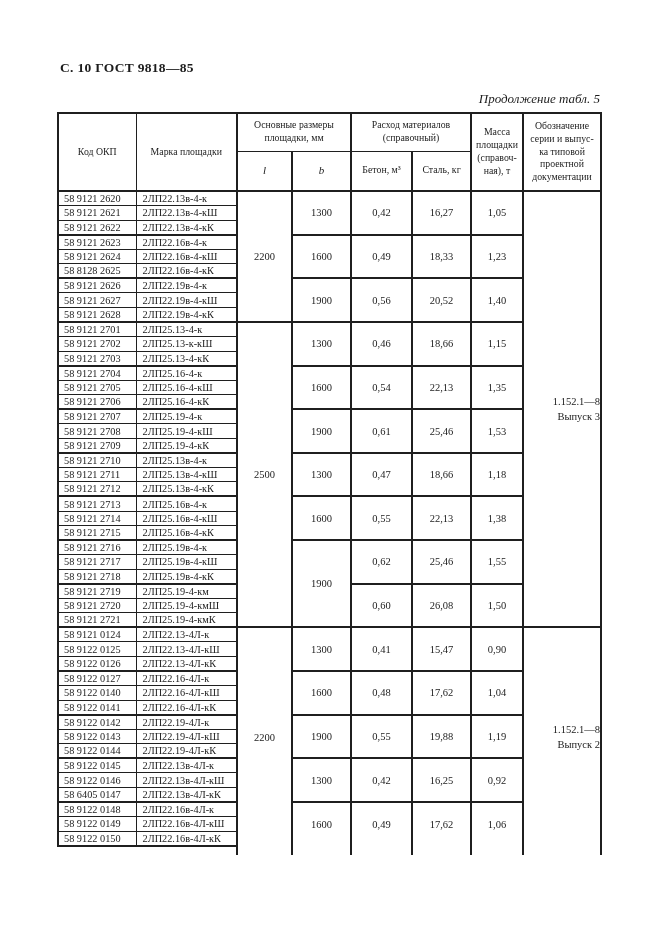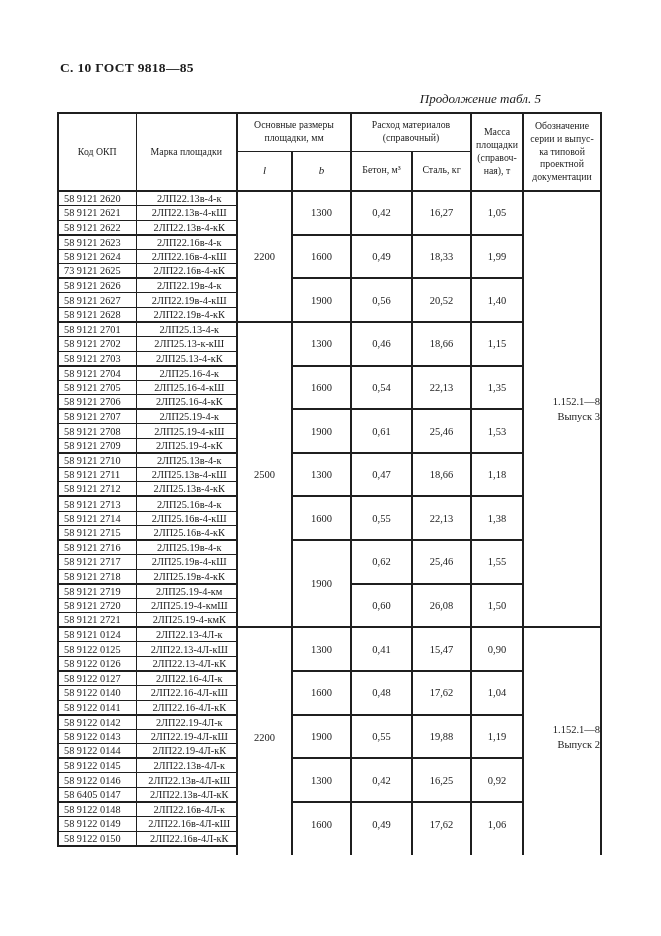--- a/index.html
+++ b/index.html
@@ -1,18 +1,18 @@
 <!DOCTYPE html>
 <html><head>
 <meta charset="utf-8">
 <style>
   html, body { margin: 0; padding: 0; }
   .page {
     position: relative;
-    width: 602px;
+    width: 661px;
     height: 936px;
     background: #ffffff;
     font-family: "Liberation Serif", serif;
     color: #1c1c1c;
     overflow: hidden;
   }
   .doc-header {
     position: absolute;
     left: 60px;
     top: 60px;
@@ -58,21 +58,21 @@
   tr.data-row { height: 14.56px; padding-left: 32px; }
   td.code {
     font-size: 10.3px;
     padding-left: 5px;
     text-align: left;
     white-space: nowrap;
   }
   td.marka {
     font-size: 10.3px;
     padding-left: 6px;
-    text-align: center;
+    text-align: left;
     white-space: nowrap;
   }
   td.num { font-size: 10.5px; text-align: center; white-space: nowrap; }
   td.series {
     font-size: 10.5px;
     text-align: right;
     padding-left: 8px;
     line-height: 1.45;
   }
   tr.phantom { height: 9px; }
@@ -134,28 +134,28 @@
         <tr class="data-row">
           <td class="code bl2 bb2">58 9121 2622</td>
           <td class="marka bb2">2ЛП22.13в-4-кК</td>
         </tr>
         <tr class="data-row">
           <td class="code bl2">58 9121 2623</td>
           <td class="marka">2ЛП22.16в-4-к</td>
           <td class="num bl2 bb2" rowspan="3">1600</td>
           <td class="num bl2 bb2" rowspan="3">0,49</td>
           <td class="num bl2 bb2" rowspan="3">18,33</td>
-          <td class="num bl2 bb2" rowspan="3">1,99</td>
+          <td class="num bl2 bb2" rowspan="3">1,23</td>
         </tr>
         <tr class="data-row">
           <td class="code bl2">58 9121 2624</td>
           <td class="marka">2ЛП22.16в-4-кШ</td>
         </tr>
         <tr class="data-row">
-          <td class="code bl2 bb2">73 9121 2625</td>
+          <td class="code bl2 bb2">58 8128 2625</td>
           <td class="marka bb2">2ЛП22.16в-4-кК</td>
         </tr>
         <tr class="data-row">
           <td class="code bl2">58 9121 2626</td>
           <td class="marka">2ЛП22.19в-4-к</td>
           <td class="num bl2 bb2" rowspan="3">1900</td>
           <td class="num bl2 bb2" rowspan="3">0,56</td>
           <td class="num bl2 bb2" rowspan="3">20,52</td>
           <td class="num bl2 bb2" rowspan="3">1,40</td>
         </tr>

